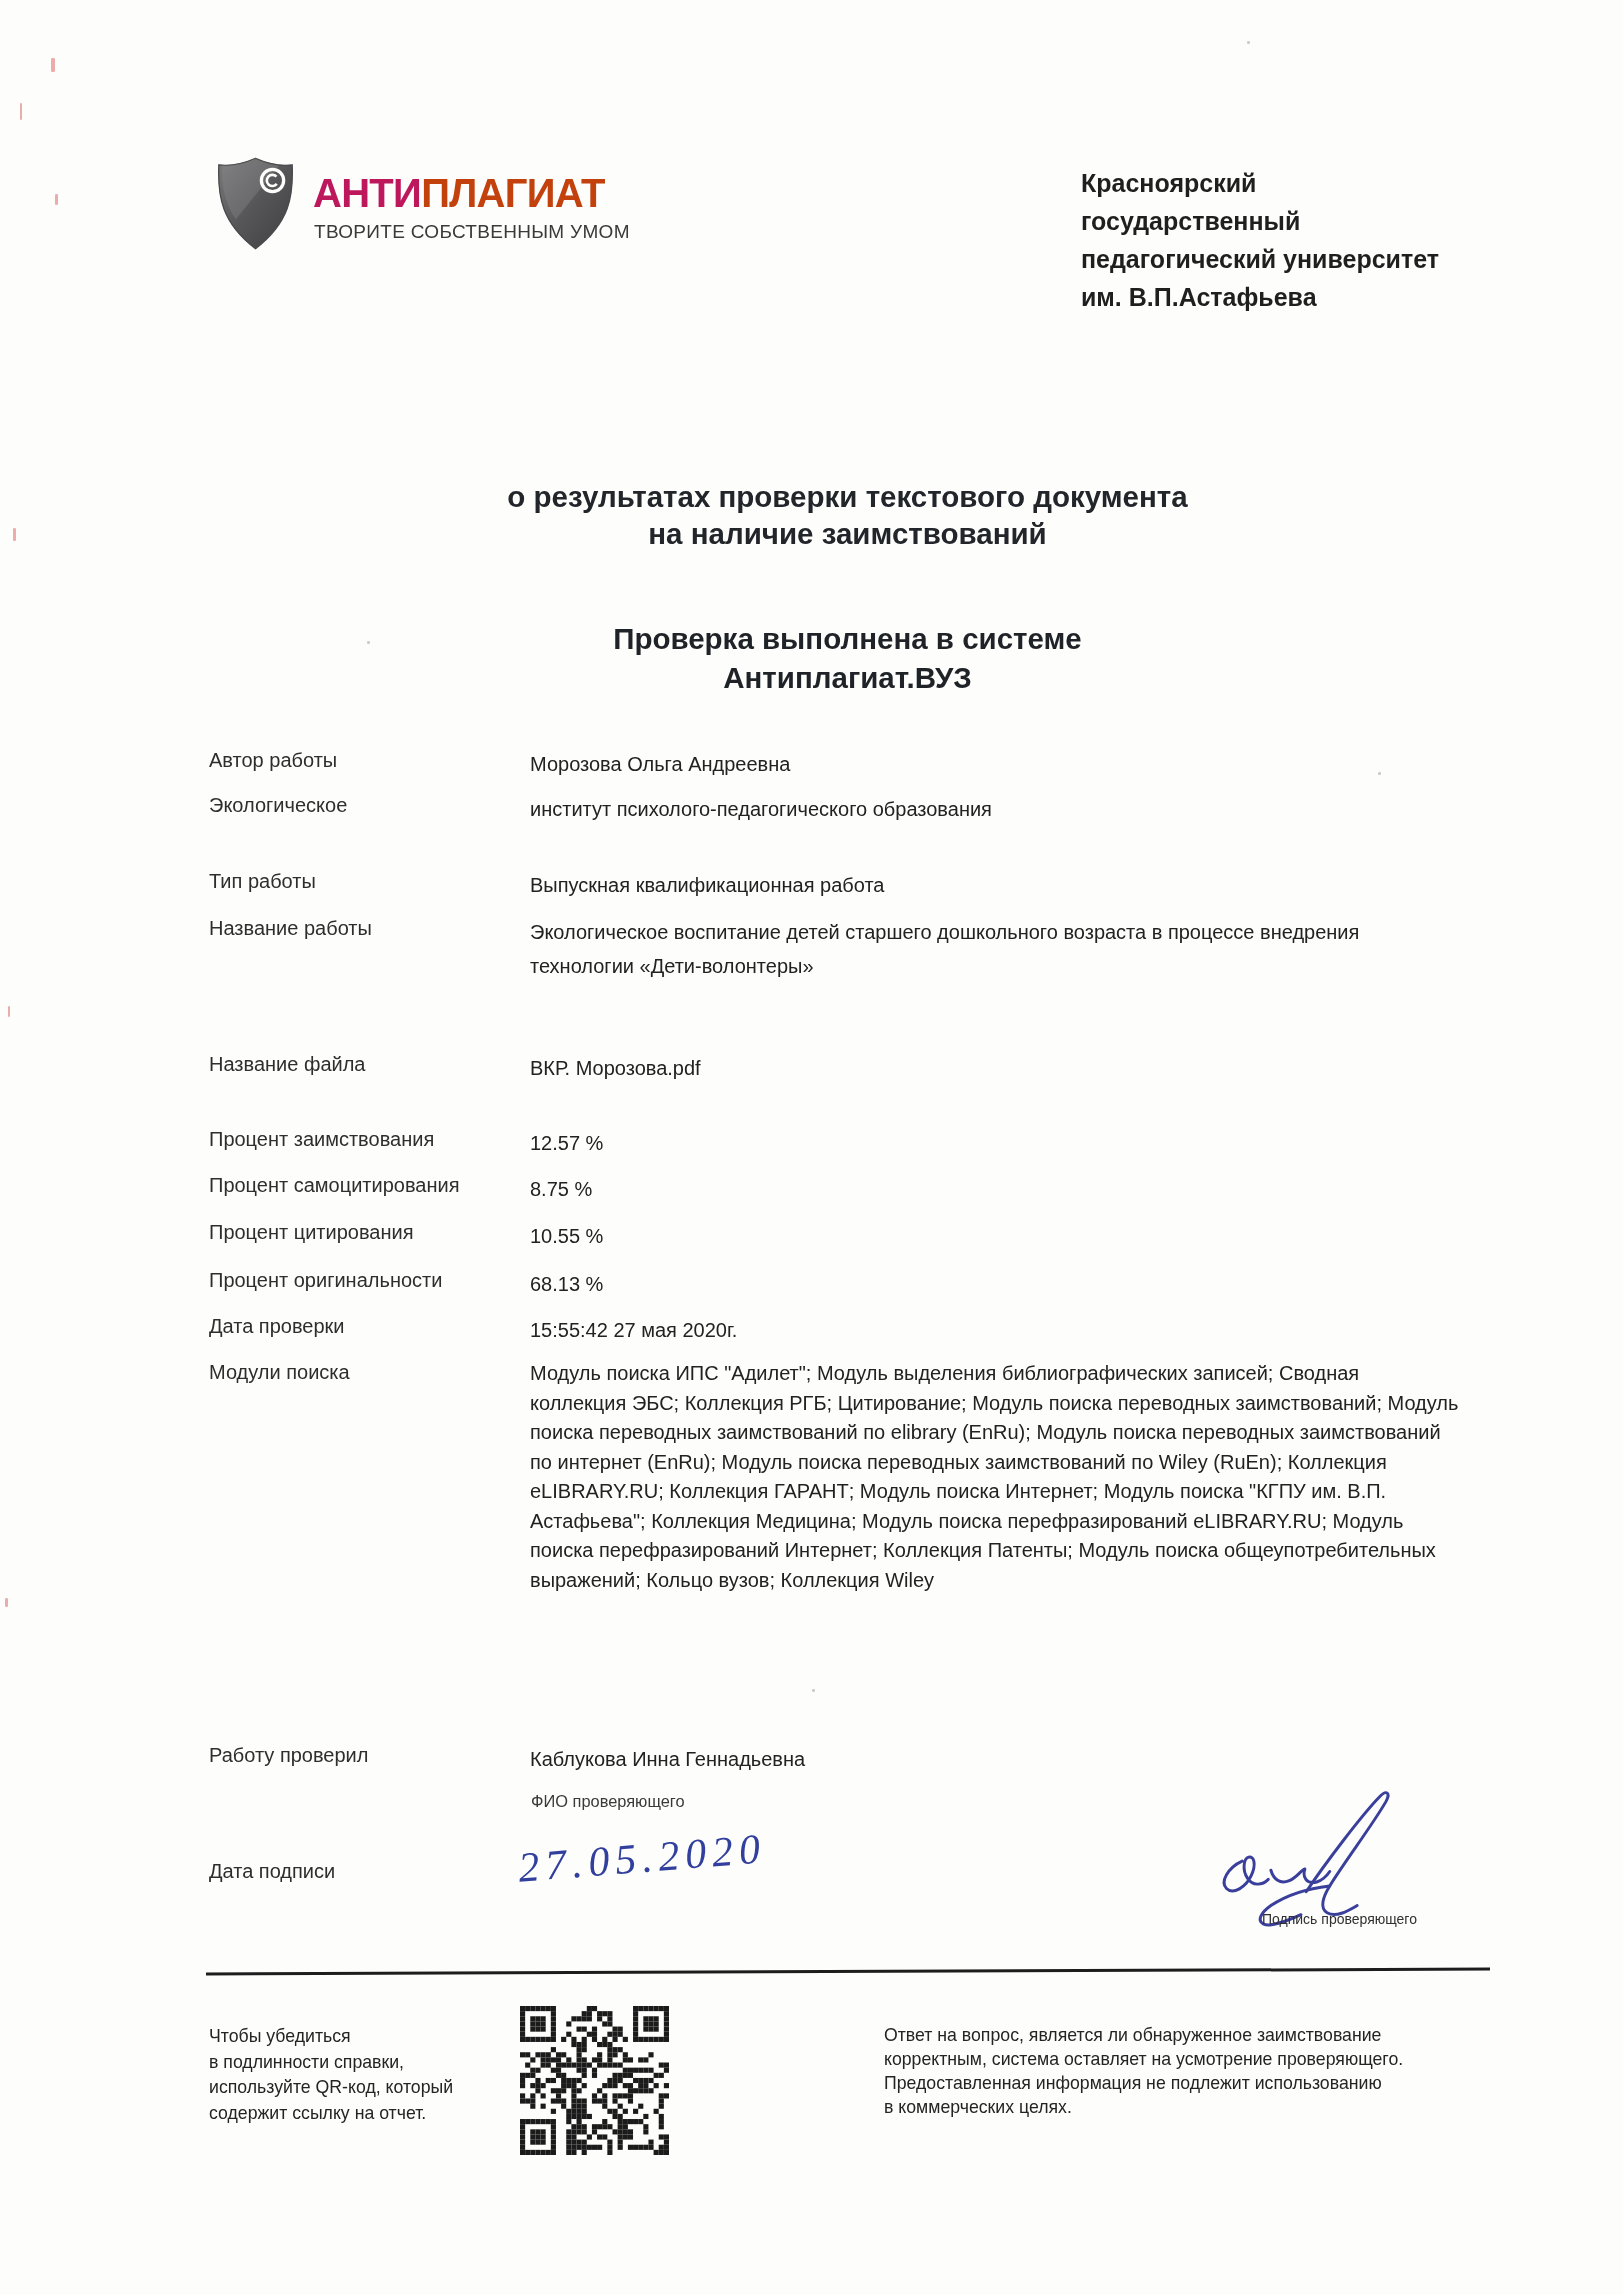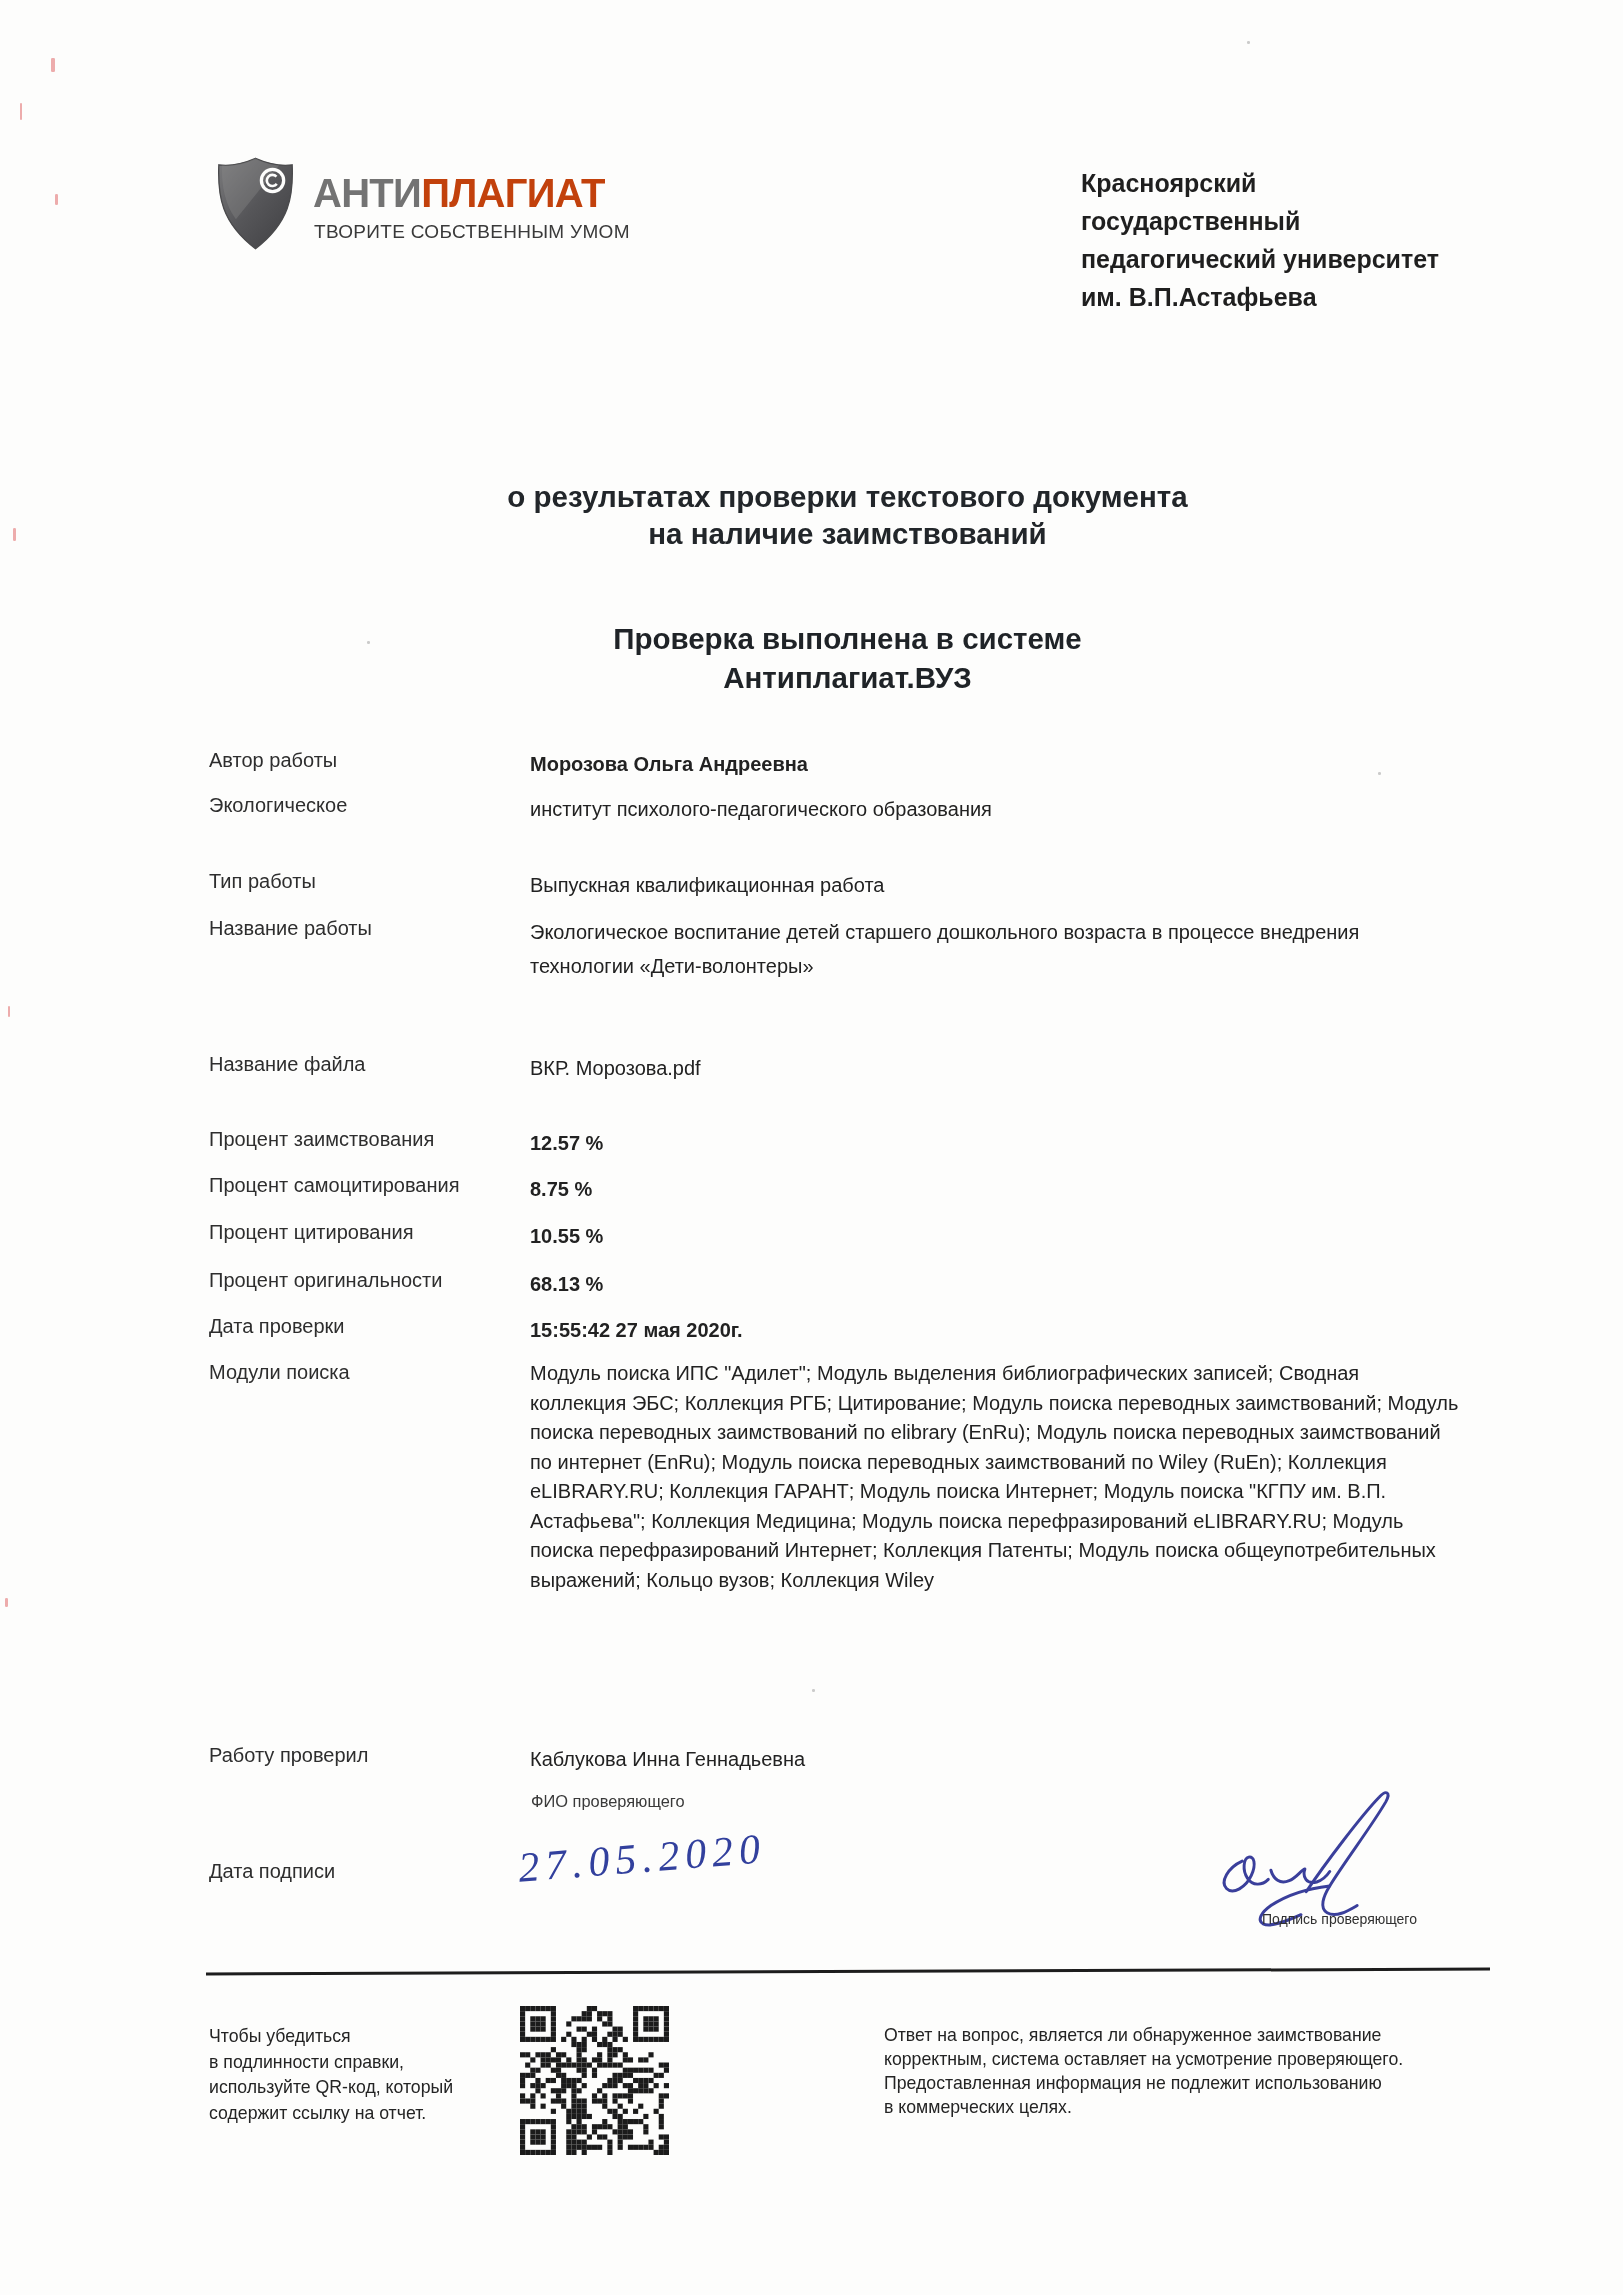--- a/index.html
+++ b/index.html
@@ -8,39 +8,39 @@
     width:1623px;height:2295px;
     background:#fdfdfc;
     overflow:hidden;
     font-family:"Liberation Sans","DejaVu Sans",sans-serif;
     color:#262626;
   }
   
   .logo-shield{position:absolute;left:216px;top:157px;width:79px;height:93px;}
   .brand{position:absolute;left:313px;top:171px;white-space:nowrap;
          font-size:40px;font-weight:bold;letter-spacing:-0.7px;}
-  .brand .pre{color:#737373;}
+  .brand .pre{color:#be185d;}
   .brand .suf{color:#c2410c;}
   .brand-tagline{position:absolute;left:314px;top:221px;font-size:19px;
          letter-spacing:0.3px;color:#3a3a3a;white-space:nowrap;}
   .university{position:absolute;left:1081px;top:164px;width:406px;
          font-size:25px;font-weight:bold;line-height:38px;color:#1f1f1f;
          white-space:pre-line;}
   
   .centerblock{position:absolute;left:72px;width:1551px;text-align:center;}
   .cert-title{top:414px;font-size:48px;font-weight:bold;letter-spacing:1.3px;color:#1d2227;}
   .cert-subtitle{top:478px;font-size:29.5px;font-weight:bold;line-height:37px;
          color:#22262a;white-space:pre-line;}
   .system-heading{top:619px;font-size:29.5px;font-weight:bold;line-height:39px;
          color:#1f2327;white-space:pre-line;}
   
   .row{position:absolute;left:209px;width:1283px;font-size:20px;line-height:27.5px;}
   .row .lbl{position:absolute;left:0;top:0;width:308px;color:#2e2e2e;}
   .row .val{position:absolute;left:321px;top:0;width:929px;color:#222;line-height:34px;}
-  .val.bold{font-weight:bold;}
+  .val.bold{font-weight:normal;}
   .val.modules{line-height:29.5px;}
   .caption{font-size:16.4px;color:#3a3a3a;}
   
   .handwritten-date{
     position:absolute;left:518px;top:1834px;
     font-family:"Liberation Serif","DejaVu Serif",serif;
     font-style:italic;font-size:42px;letter-spacing:5.9px;
     color:#32409d;transform:rotate(-4.5deg);white-space:nowrap;
   }
   .signature{position:absolute;left:1208px;top:1784px;width:216px;height:147px;}

